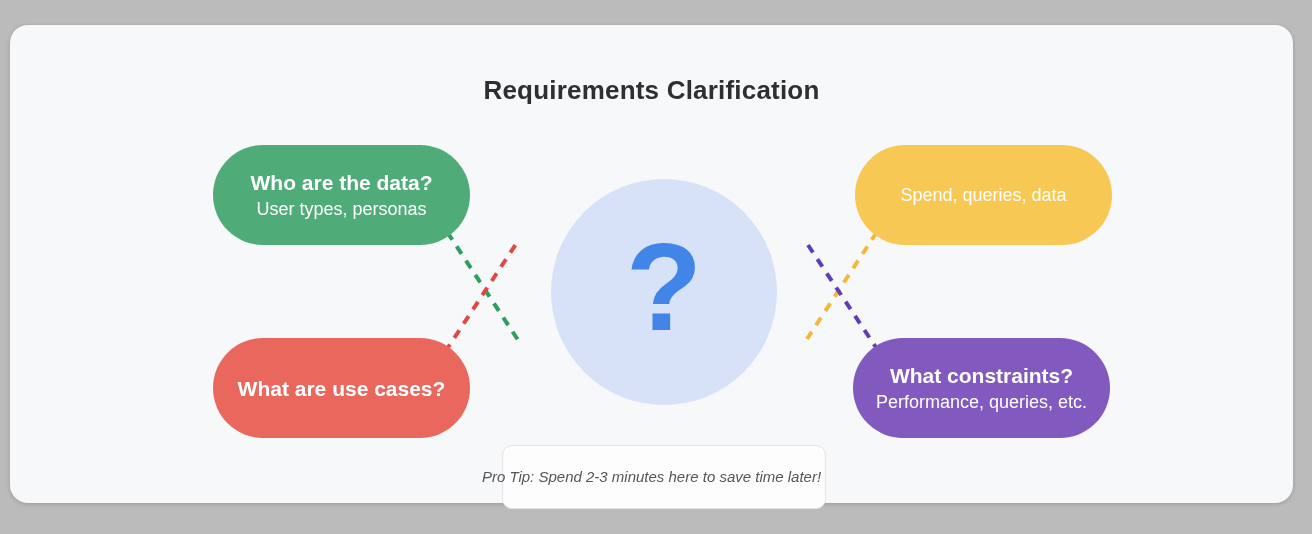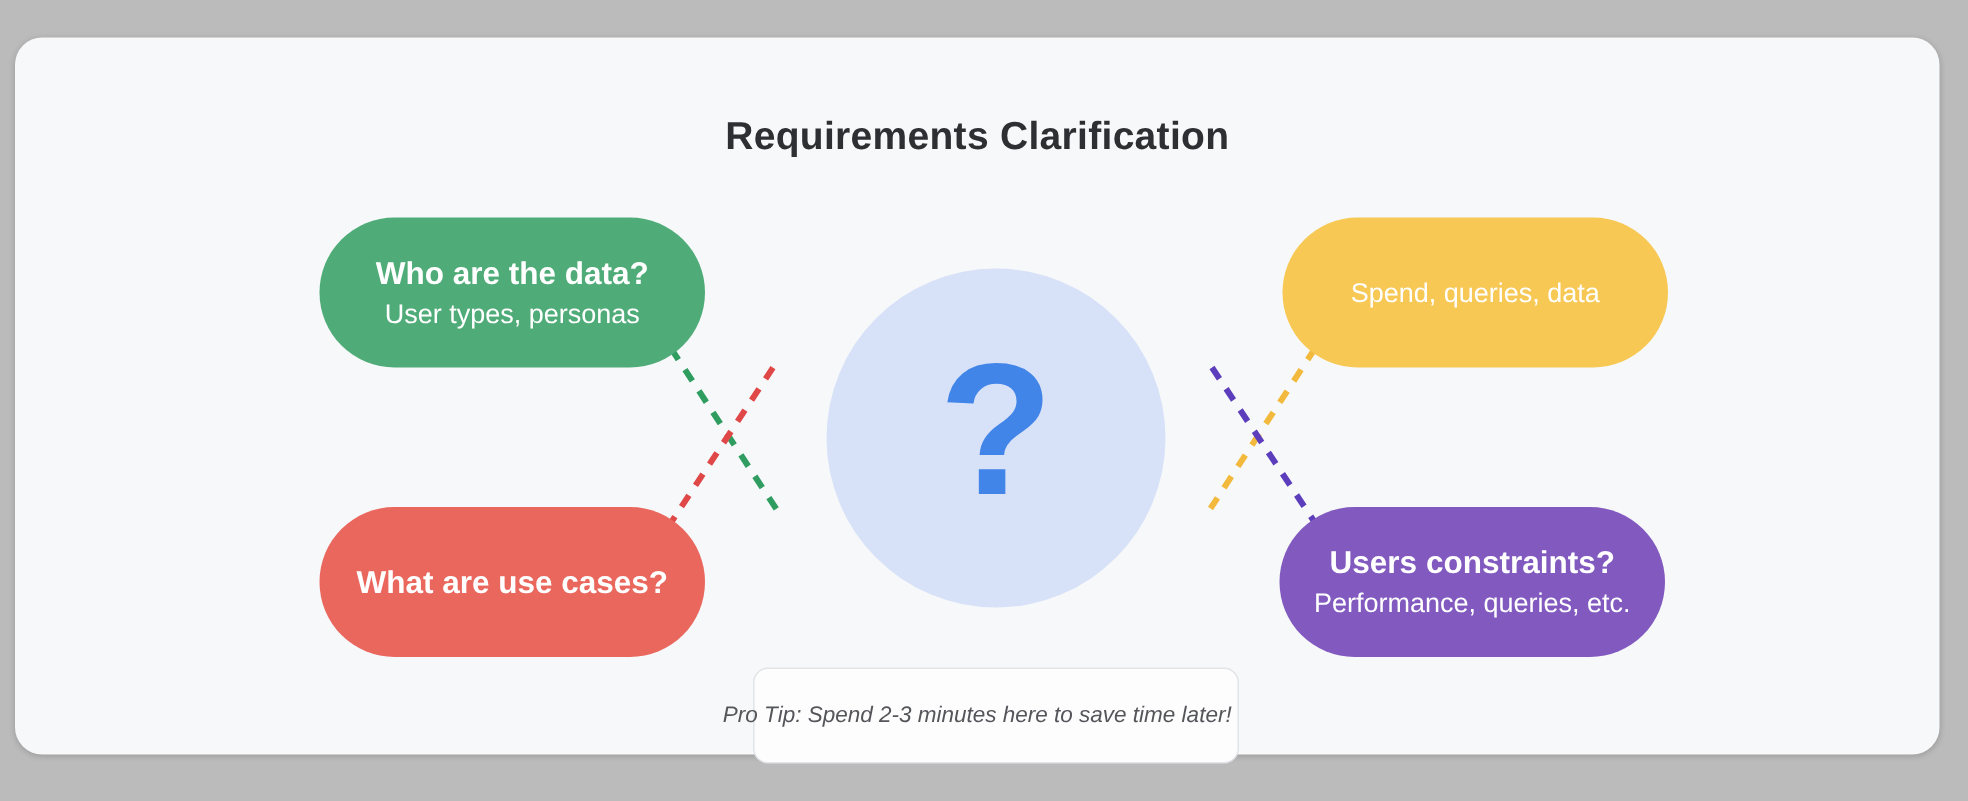--- a/index.html
+++ b/index.html
@@ -112,21 +112,21 @@
 
     <div class="bubble bubble-bl" style="background-color: rgb(233, 103, 93); gap: 19px;">
       <span class="bubble-heading">What are use cases?</span>
     </div>
 
     <div class="bubble bubble-tr" style="background-color: rgb(247, 200, 84);">
       <span class="bubble-subtitle">Spend, queries, data</span>
     </div>
 
     <div class="bubble bubble-br" style="background-color: rgb(129, 89, 191);">
-      <span class="bubble-heading">Users constraints?</span>
+      <span class="bubble-heading">What constraints?</span>
       <span class="bubble-subtitle">Performance, queries, etc.</span>
     </div>
 
     <div class="question-circle" style="background-color: rgb(215, 225, 248);">
       <span class="question-mark" style="color: rgb(66, 133, 233);">?</span>
     </div>
 
     <div class="tip-box"></div>
     <div class="tip-text">Pro Tip: Spend 2-3 minutes here to save time later!</div>
 

